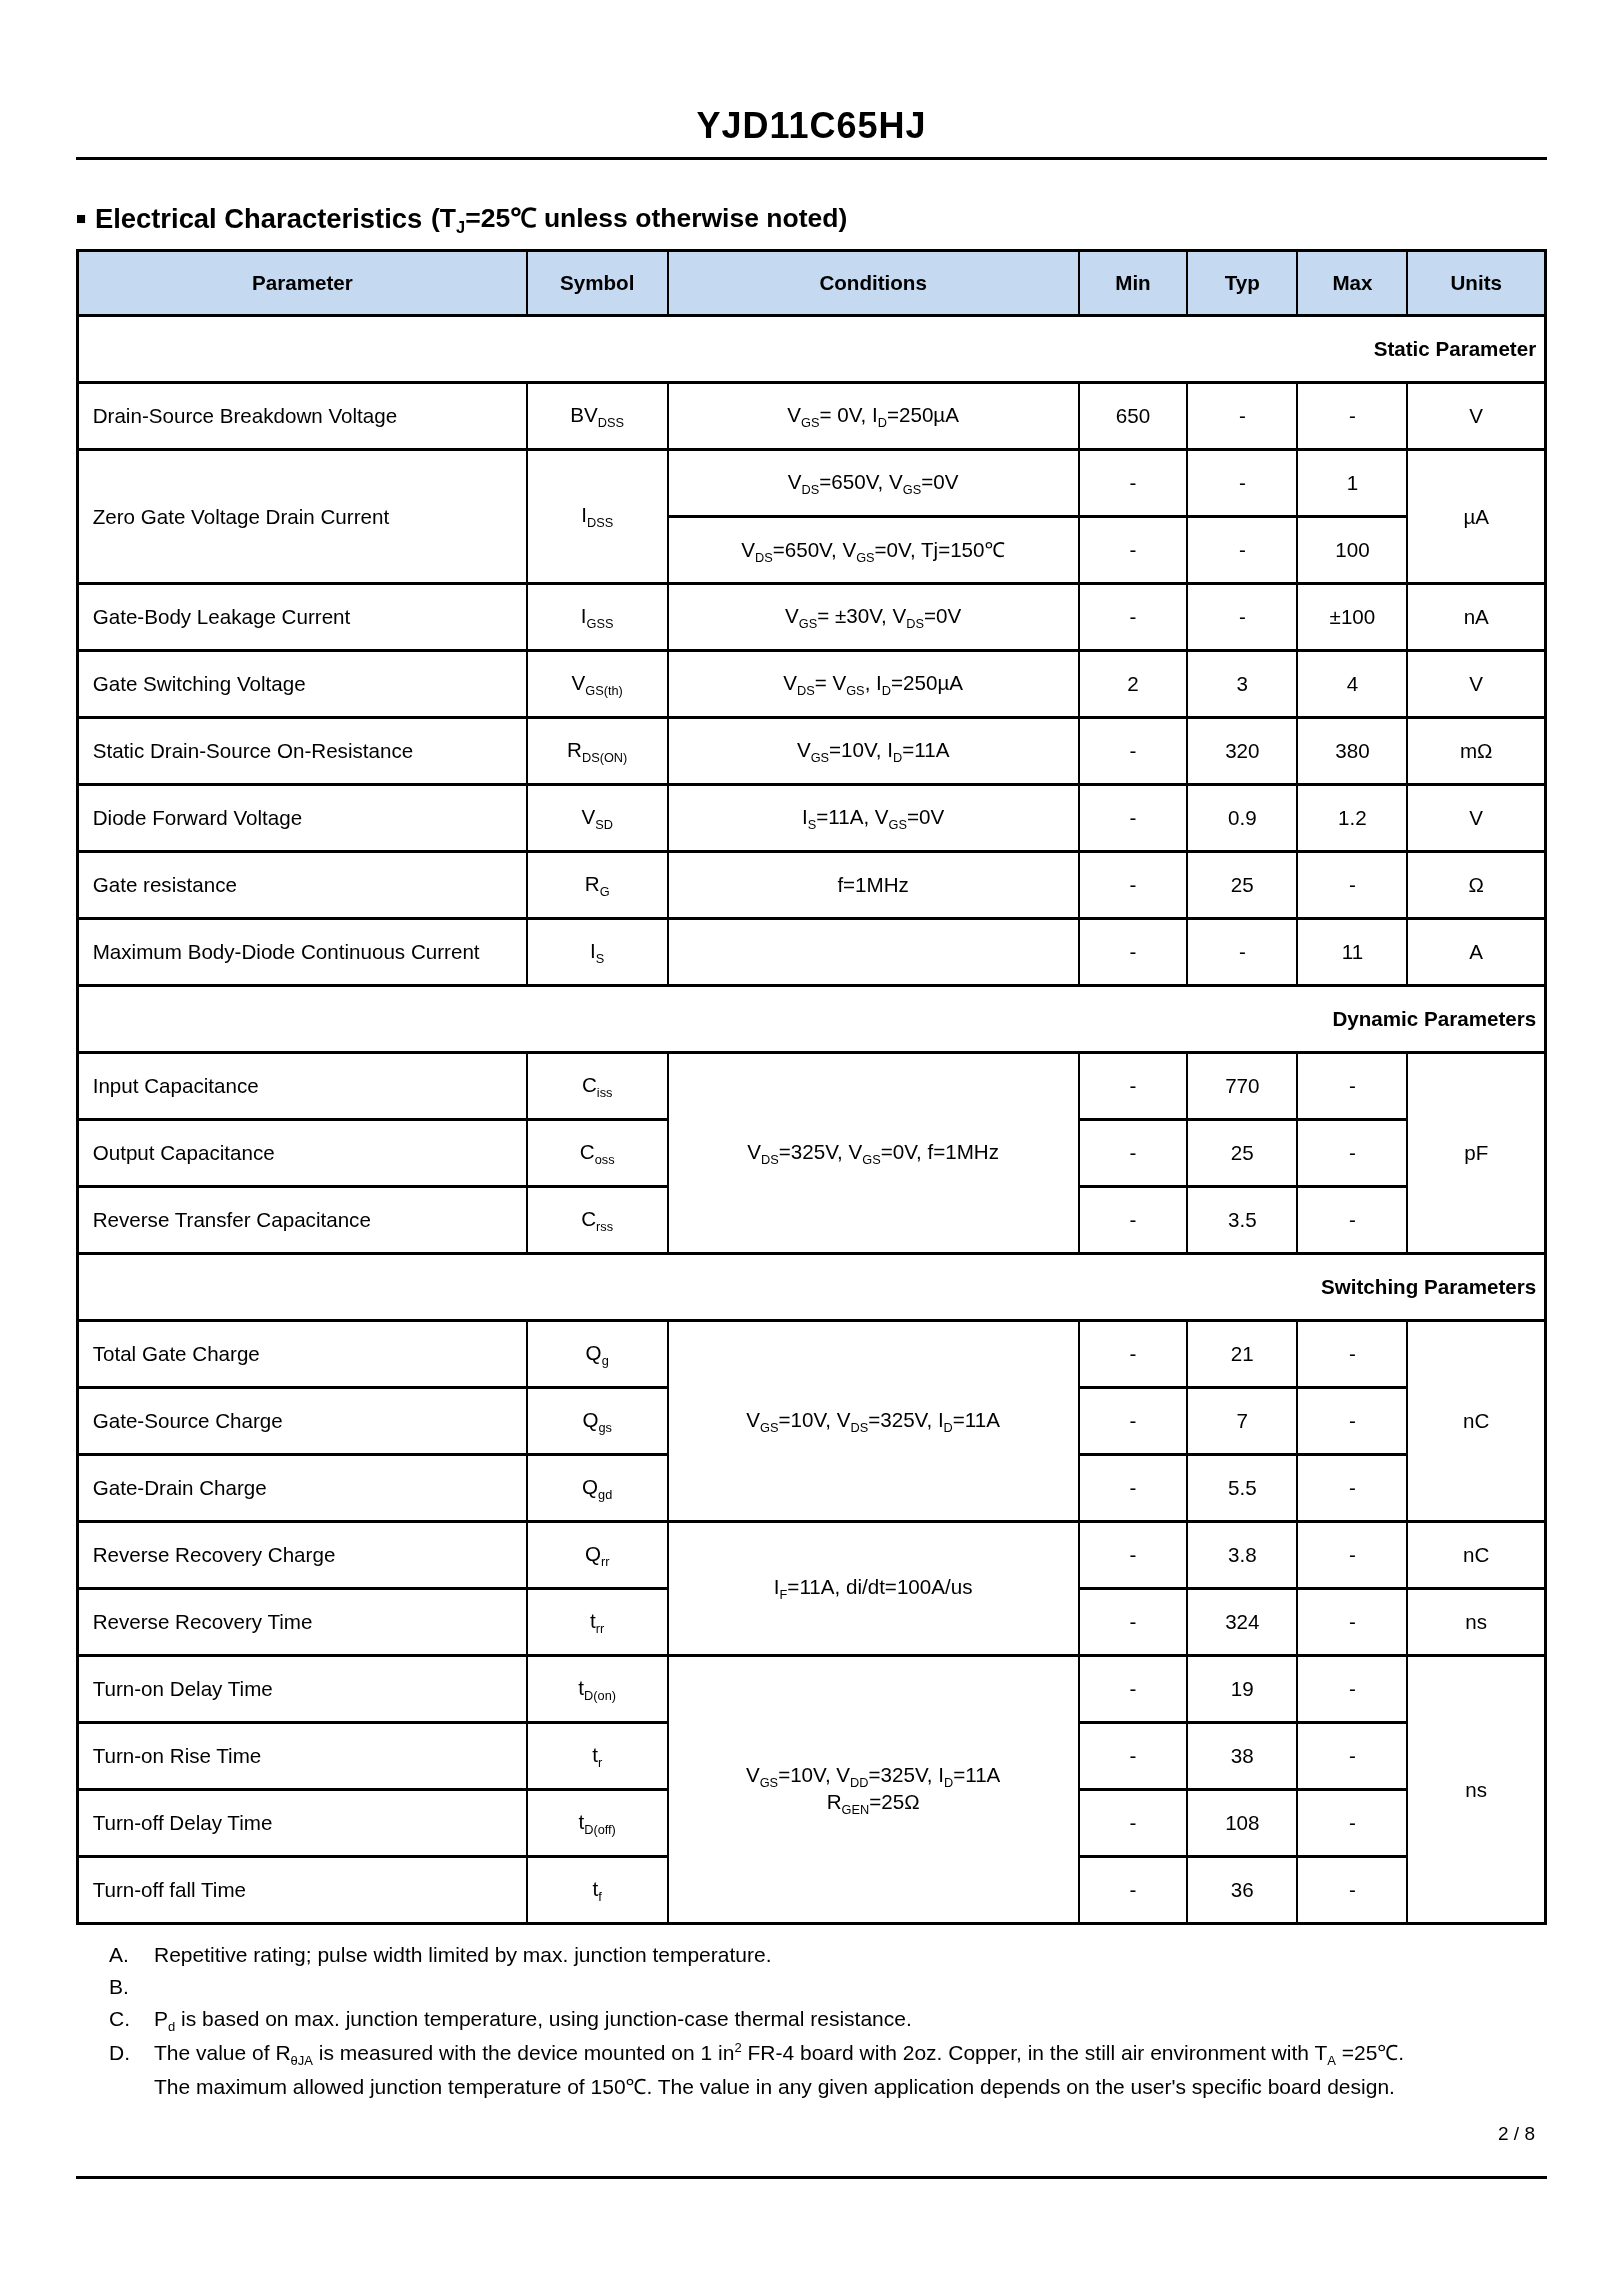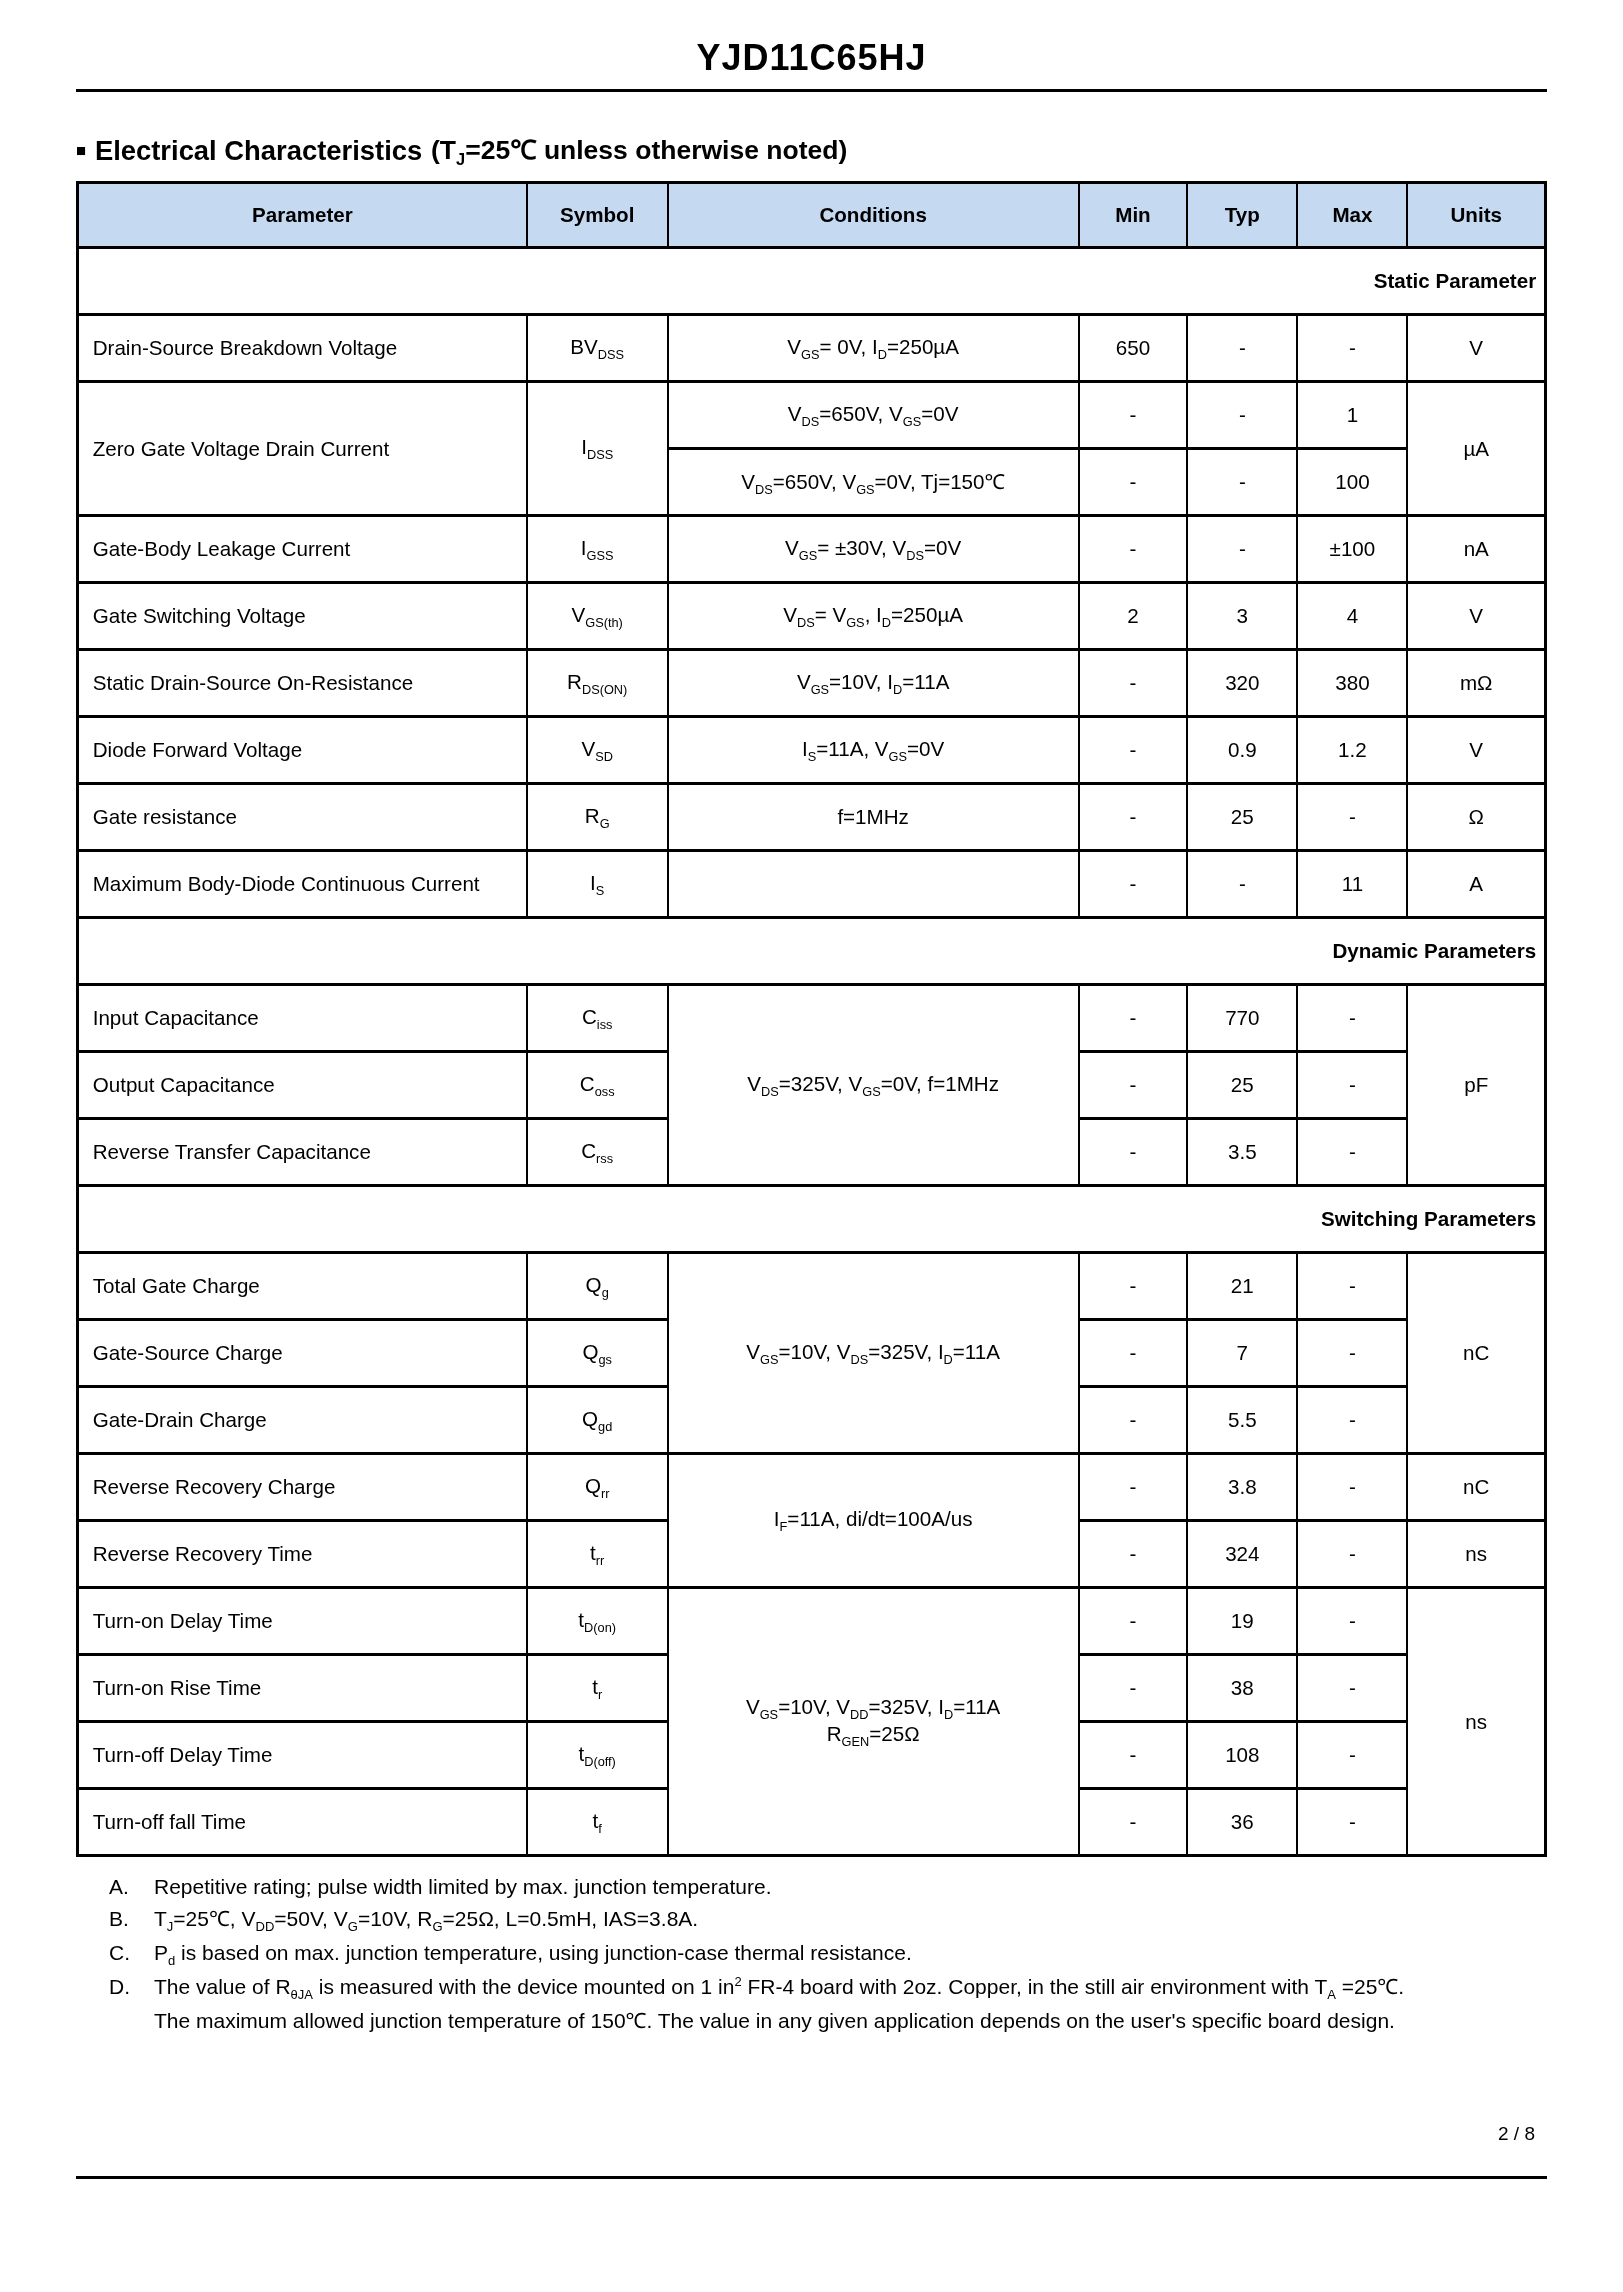--- a/index.html
+++ b/index.html
@@ -10,21 +10,21 @@
     height: 2293px;
     background: #ffffff;
     color: #000;
     font-family: "Liberation Sans", sans-serif;
     position: relative;
     overflow: hidden;
   }
   .page { padding: 0 76px; }
 
   .doc-title {
-    margin-top: 38px;
+    margin-top: 106px;
     text-align: center;
     font-size: 36px;
     font-weight: bold;
     letter-spacing: 1px;
     line-height: 1.1;
   }
   .title-rule {
     margin-top: 11.8px;
     border: none;
     border-top: 3.9px solid #000;
@@ -327,21 +327,20 @@
       </tbody>
   </table>
 
   <div class="notes">
       <div class="note">
         <span class="note-label">A.</span>
         <div class="note-text">Repetitive rating; pulse width limited by max. junction temperature.</div>
       </div>
       <div class="note">
         <span class="note-label">B.</span>
-        <div class="note-text">T<sub>J</sub>=25℃, V<sub>DD</sub>=50V, V<sub>G</sub>=10V, R<sub>G</sub>=25Ω, L=0.5mH, IAS=3.8A.</div>
       </div>
       <div class="note">
         <span class="note-label">C.</span>
         <div class="note-text">P<sub>d</sub> is based on max. junction temperature, using junction-case thermal resistance.</div>
       </div>
       <div class="note">
         <span class="note-label">D.</span>
         <div class="note-text">The value of R<sub>θJA</sub> is measured with the device mounted on 1 in<sup>2</sup> FR-4 board with 2oz. Copper, in the still air environment with T<sub>A</sub> =25℃.
 The maximum allowed junction temperature of 150℃. The value in any given application depends on the user's specific board design.</div>
       </div>

